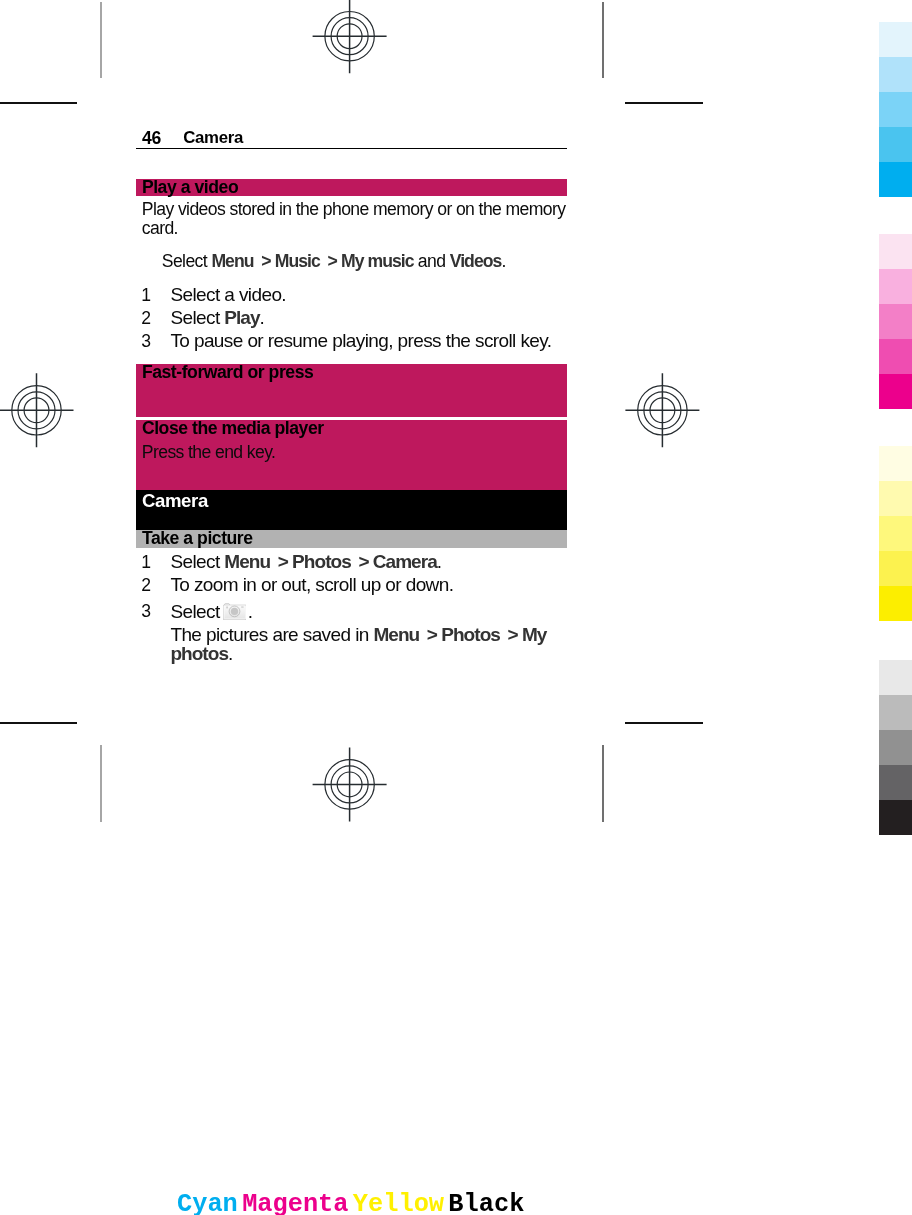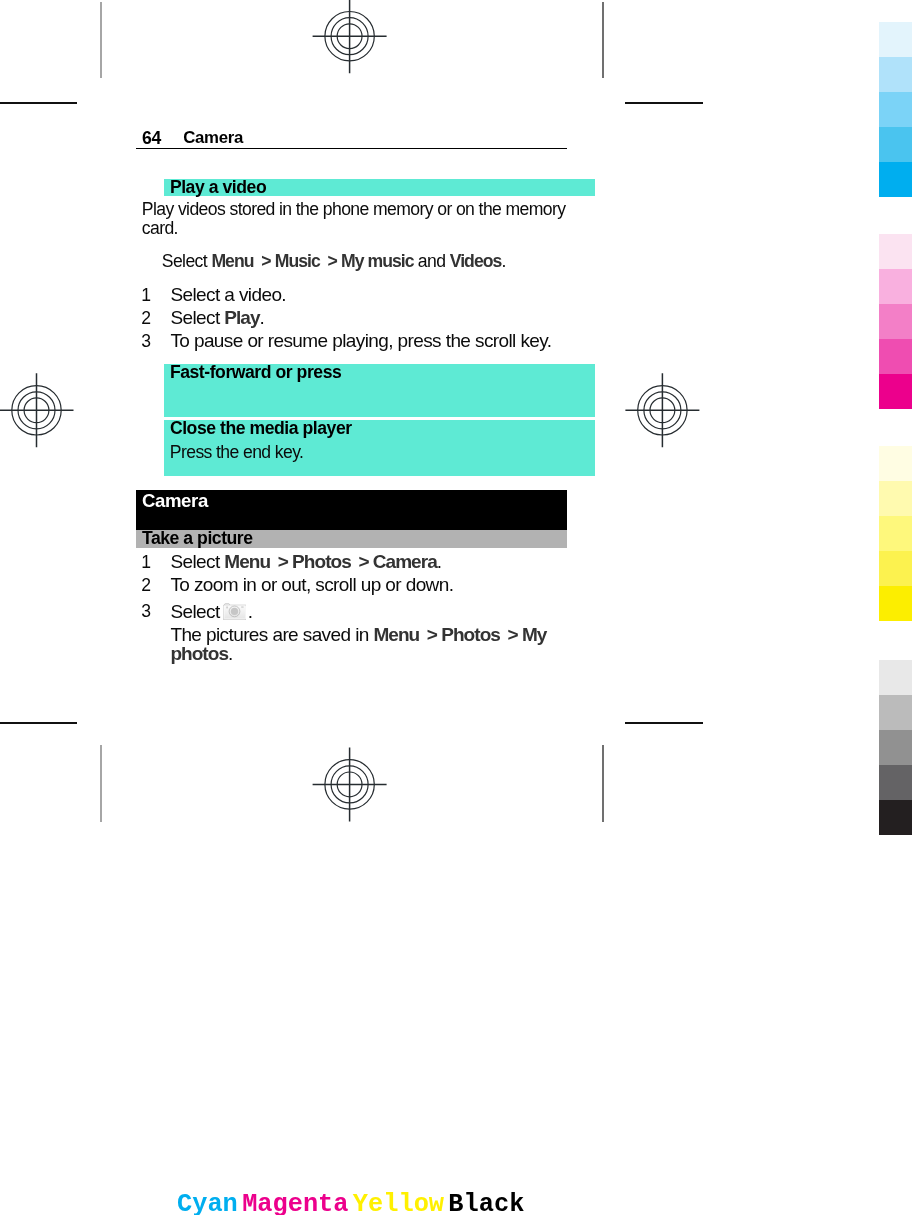--- a/index.html
+++ b/index.html
@@ -26,21 +26,21 @@
   .content{position:absolute;left:135.5px;top:0;width:431.5px;color:#0b0b0b;
            transform:translateZ(0);}
 
   .runhead{position:absolute;left:0;top:128.3px;width:431.5px;
            font-weight:bold;line-height:20px;color:#000;}
   .runhead .pg{position:absolute;left:6.5px;top:0;font-size:17.6px;letter-spacing:-0.3px;}
   .runhead .ttl{position:absolute;left:47.7px;top:0;font-size:16.8px;letter-spacing:-0.3px;}
   .rule{position:absolute;left:0;top:147.6px;width:431.5px;height:1.6px;background:#000;}
 
   .blk{position:absolute;left:0;box-sizing:border-box;}
-  .band-light{background:#5eead4;margin-left:28px;}
+  .band-light{background:#be185d;}
   .band-mid{background:#b2b2b2;}
   .band-black{background:#000;}
 
   .htxt{position:absolute;left:6.4px;font-weight:bold;font-size:17.6px;letter-spacing:-0.45px;
         color:#000;white-space:nowrap;line-height:20px;}
   .bigtxt{position:absolute;left:6.5px;font-weight:bold;font-size:18.6px;letter-spacing:-0.4px;
         color:#fff;white-space:nowrap;line-height:20px;}
   .ptxt{position:absolute;left:6.3px;font-size:17.6px;letter-spacing:-0.60px;color:#0b0b0b;
         line-height:19.25px;}
   .bd,b{font-weight:bold;color:#333333;letter-spacing:-0.95px;}
@@ -125,21 +125,21 @@
       <div class="swatch" style="top: 800.38px; height: 35.12px; background: rgb(35, 31, 32);"></div>
     </div>
 
   <div class="cmyk-label">
     <span style="color: rgb(0, 174, 239);">Cyan</span><span class="sp">&nbsp;</span><span style="color: rgb(236, 0, 140);">Magenta</span><span class="sp">&nbsp;</span><span style="color: rgb(255, 240, 0);">Yellow</span><span class="sp">&nbsp;</span><span style="color: rgb(0, 0, 0);">Black</span>
   </div>
 
   <div class="content">
 
     <div class="runhead">
-      <span class="pg">64</span>
+      <span class="pg">46</span>
       <span class="ttl">Camera</span>
     </div>
     <div class="rule"></div>
 
     <div class="blk band-light" style="top:179.1px;height:17.4px;width:431.5px;">
       <span class="htxt" style="top:-2.35px;">Play a video</span>
     </div>
     <div class="ptxt" style="top:200.1px;width:434px;">Play videos stored in the phone memory or on the memory card.</div>
 
     <div class="ptxt" style="top:252.3px;width:428px;white-space:nowrap;margin-left:20px;"><span>Select </span><span class="bd">Menu</span><span class="gt">&gt;</span><span class="bd">Music</span><span class="gt">&gt;</span><span class="bd">My music</span><span> and </span><span class="bd">Videos</span><span>.</span></div>
@@ -154,21 +154,21 @@
     </div>
     <div class="li" style="top:330.8px;">
       <span class="num">3</span>
       <span class="txt">To pause or resume playing, press the scroll key.</span>
     </div>
 
     <div class="blk band-light" style="top:364.2px;height:53.3px;width:431.5px;">
       <span class="htxt" style="top:-2.0px;">Fast-forward or press</span>
     </div>
 
-    <div class="blk band-light" style="top:419.7px;height:56px;width:431.5px;">
+    <div class="blk band-light" style="top:419.7px;height:70px;width:431.5px;">
       <span class="htxt" style="top:-1.9px;">Close the media player</span>
       <span class="ptxt" style="top:23.2px;">Press the end key.</span>
     </div>
 
     <div class="blk band-black" style="top:489.8px;height:40px;width:431.5px;">
       <span class="bigtxt" style="top:1.2px;">Camera</span>
     </div>
     <div class="blk band-mid" style="top:529.8px;height:17.8px;width:431.5px;">
       <span class="htxt" style="top:-1.55px;">Take a picture</span>
     </div>

